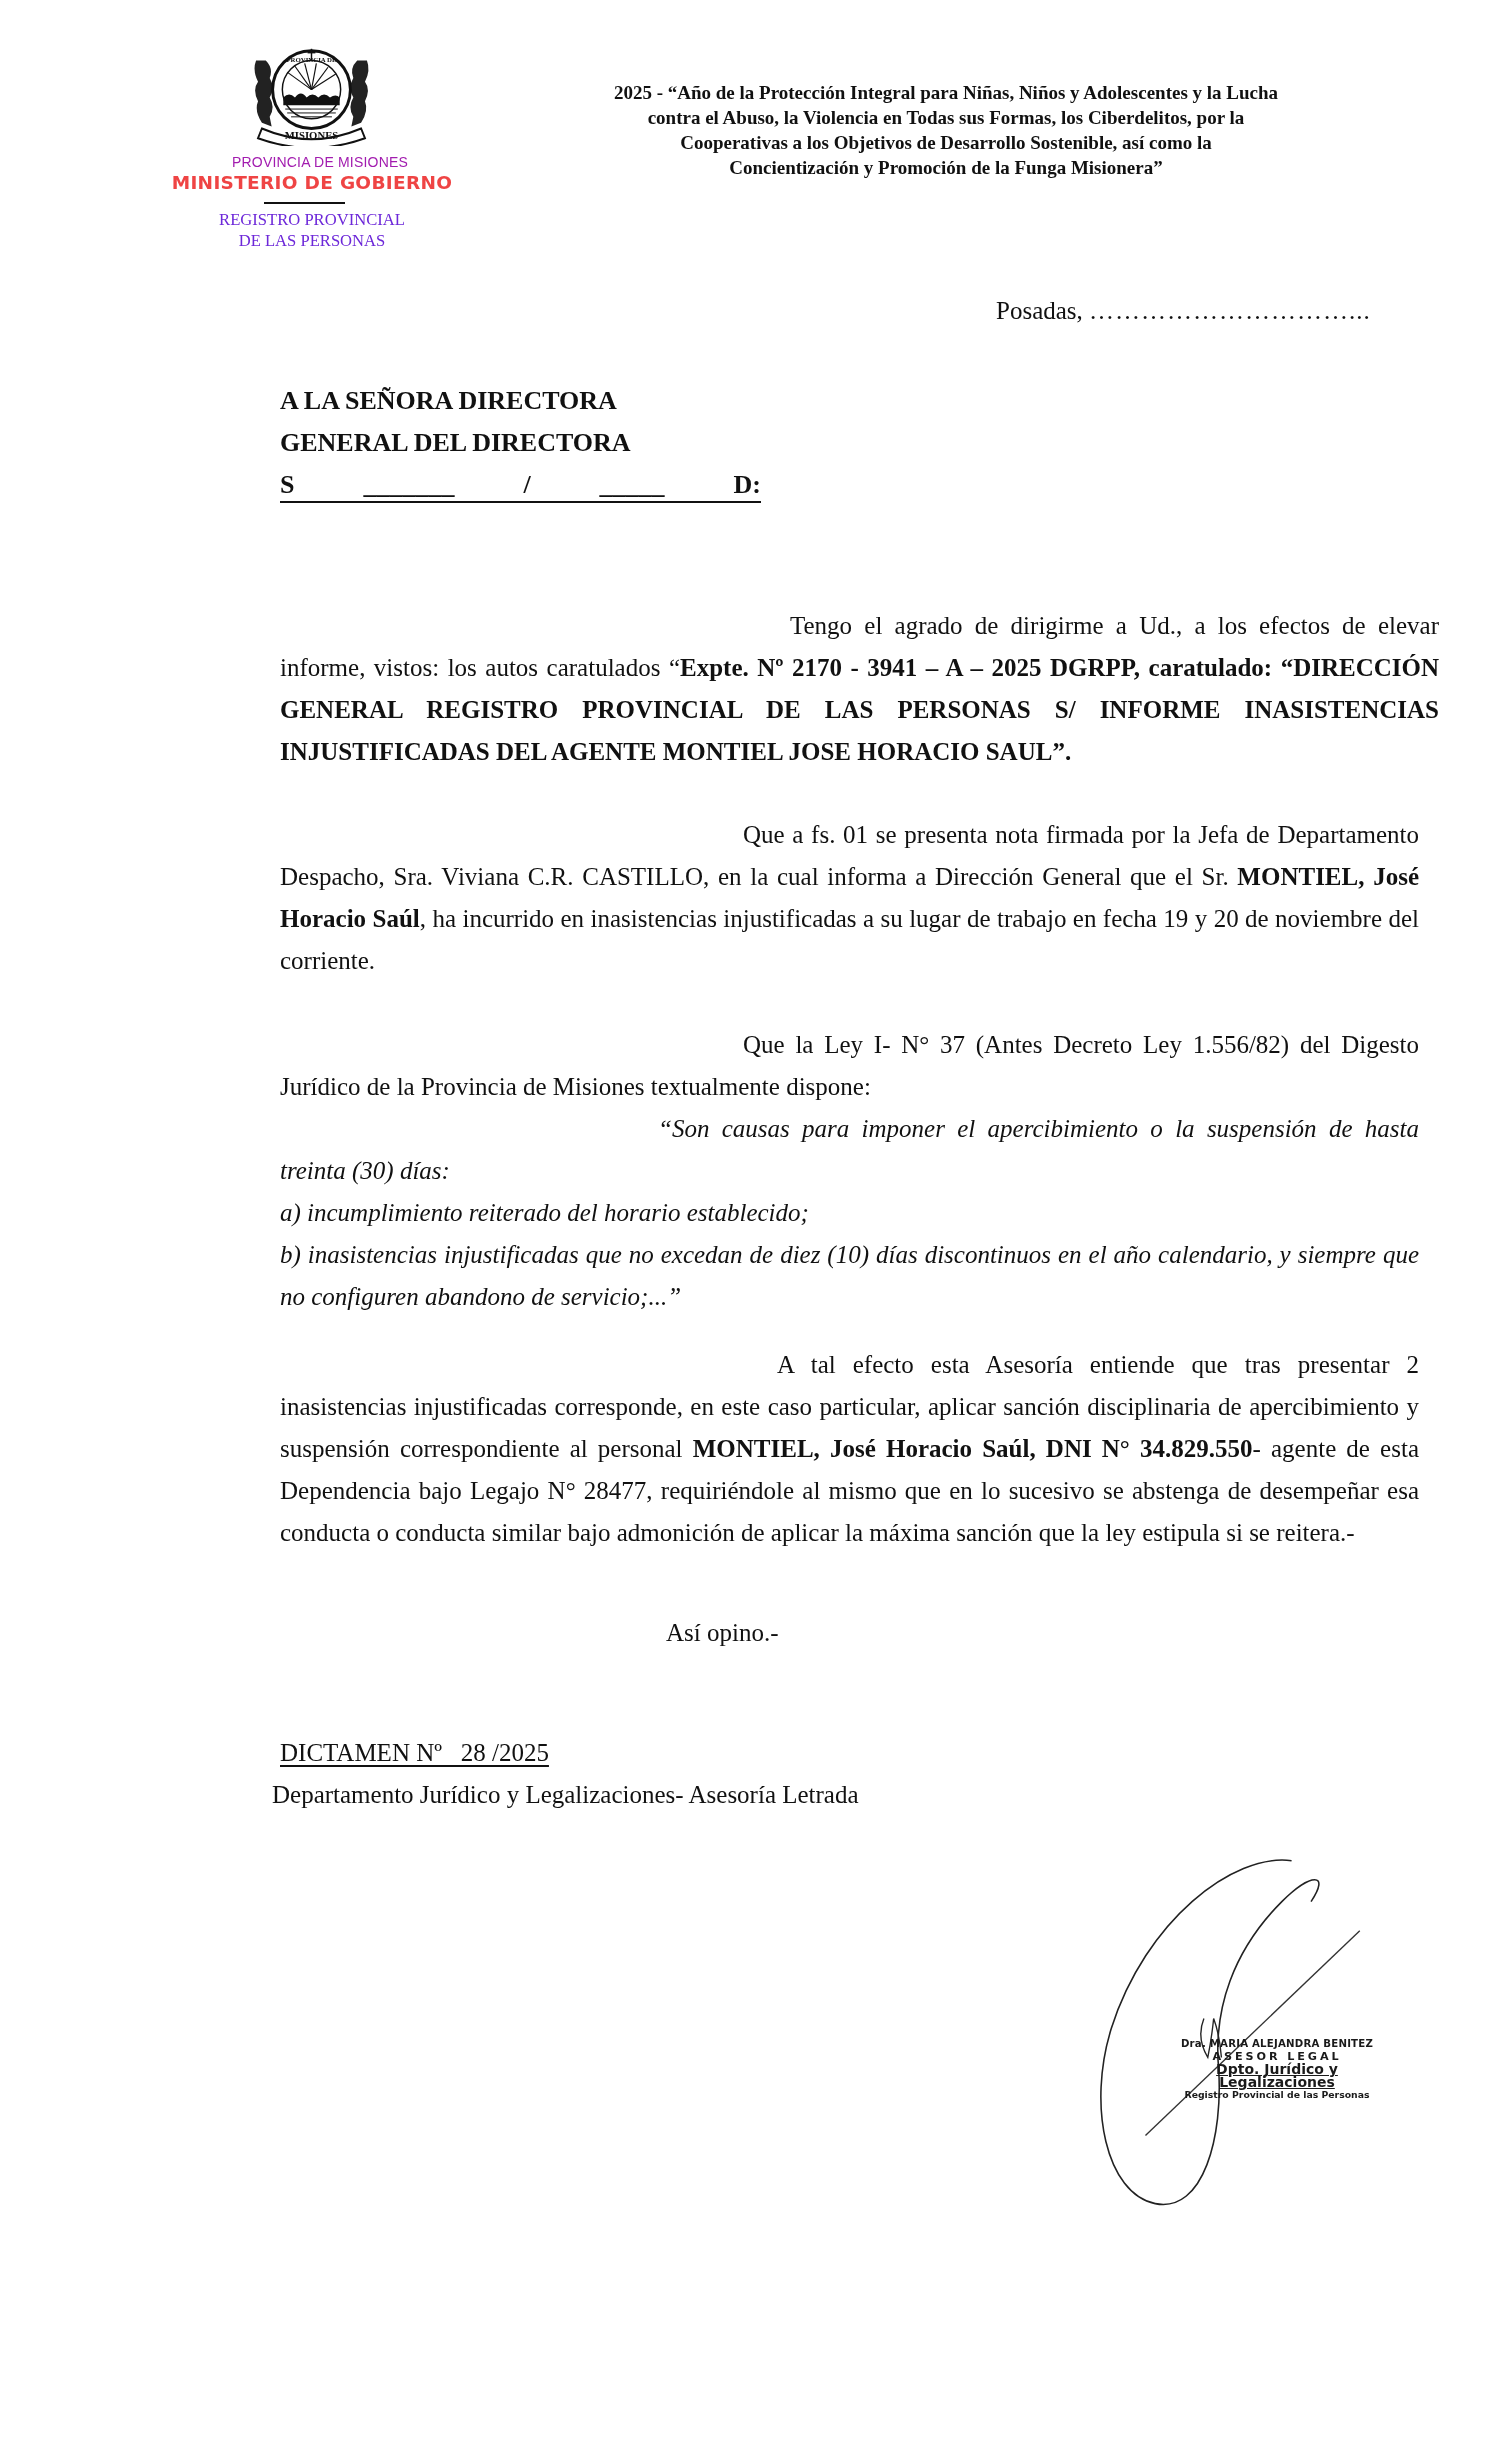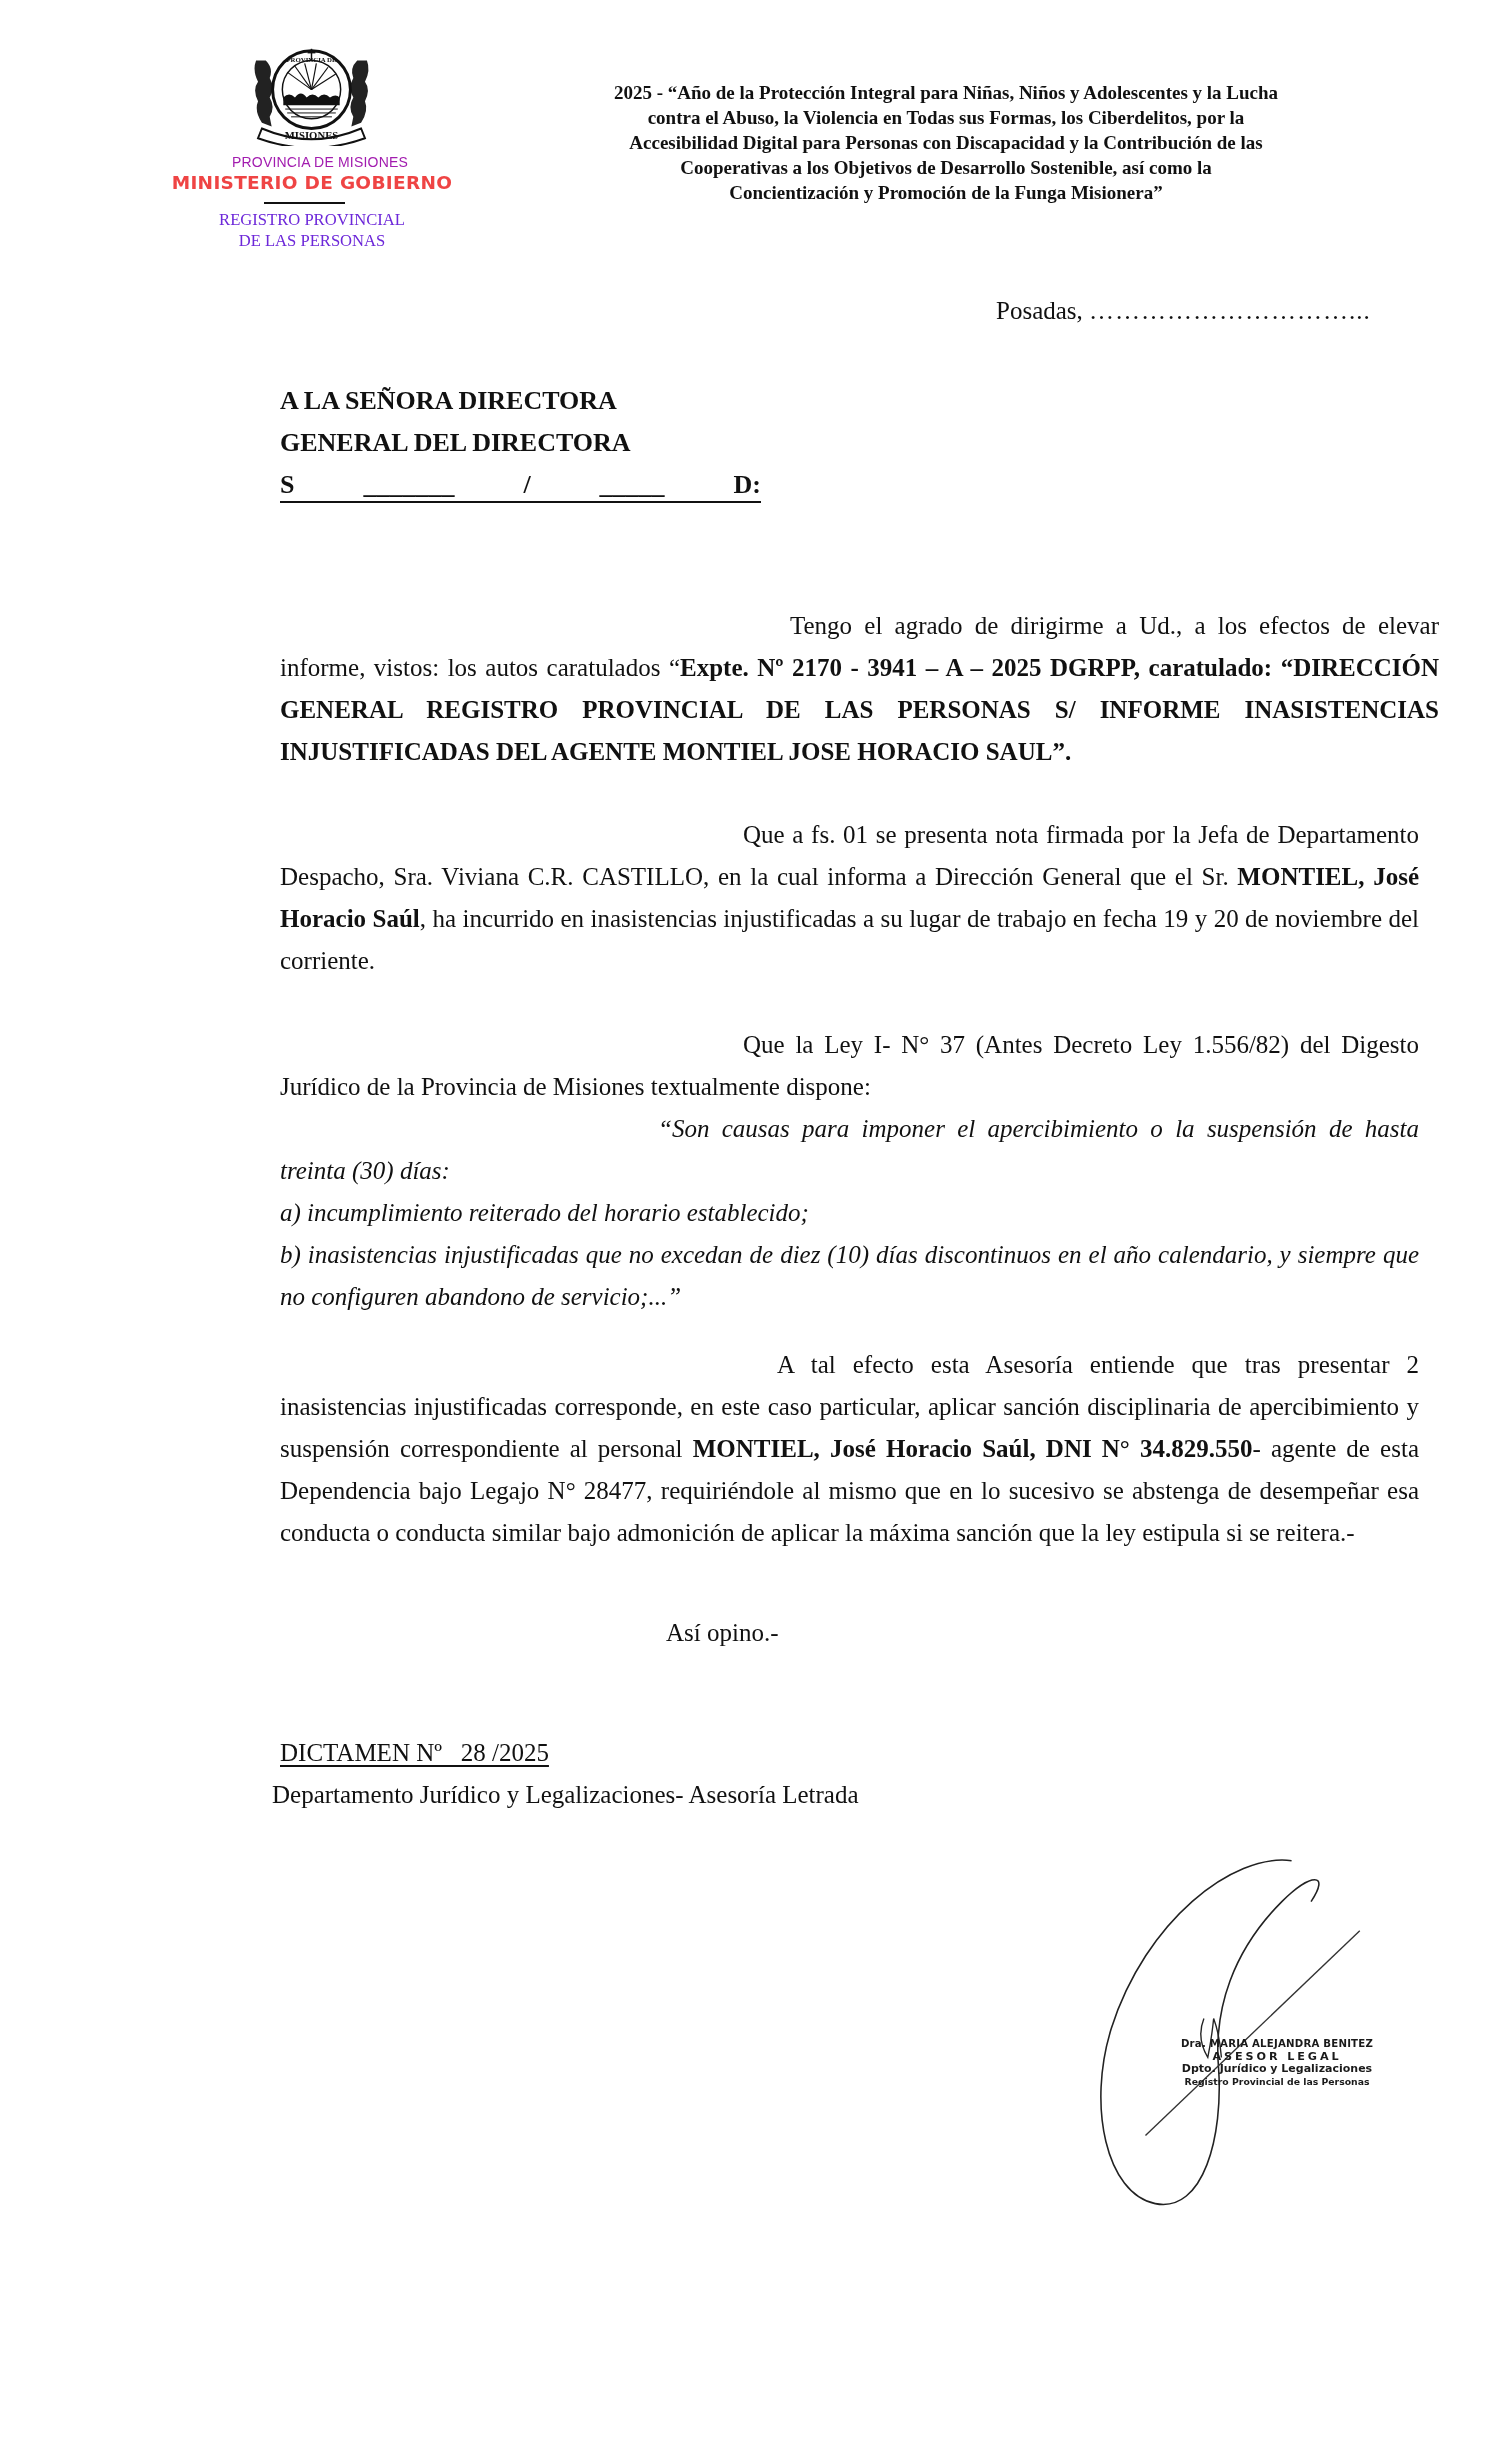--- a/index.html
+++ b/index.html
@@ -104,21 +104,21 @@
       left: 1087px; top: 1843px; width: 302px; height: 390px;
     }
     .stamp {
       position: absolute; left: 78px; top: 195px; width: 224px;
       text-align: center;
       font-family: "DejaVu Sans", "Liberation Sans", sans-serif;
       font-weight: bold; color: #1a1a1a; line-height: 12.7px;
     }
     .stamp .s1 { font-size: 10.2px; letter-spacing: 0.2px; }
     .stamp .s2 { font-size: 11.2px; letter-spacing: 2.9px; }
-    .stamp .s3 { font-size: 11px; }
+    .stamp .s3 { font-size: 14px; text-decoration: underline; }
     .stamp .s4 { font-size: 9.3px; }
   </style>
 </head>
 <body>
 
 <div class="abs logo-block">
   <svg class="crest" viewBox="0 0 130 108">
 
     <g fill="#222">
       <path d="M8 20 q-4 10 2 22 q-6 8 0 20 q-4 10 4 22 l10 4 l-2 -10 q6 -10 0 -20 q6 -10 0 -20 q4 -10 -4 -18 z"></path>
@@ -154,21 +154,20 @@
   <div class="logo-line1">PROVINCIA DE MISIONES</div>
   <div class="logo-line2">MINISTERIO DE GOBIERNO</div>
   <div class="logo-rule"></div>
   <div class="logo-line3">REGISTRO PROVINCIAL</div>
   <div class="logo-line4">DE LAS PERSONAS</div>
 </div>
 
 <div class="abs motto">
   <div>2025 - “Año de la Protección Integral para Niñas, Niños y Adolescentes y la Lucha</div>
   <div>contra el Abuso, la Violencia en Todas sus Formas, los Ciberdelitos, por la</div>
-  <div>Accesibilidad Digital para Personas con Discapacidad y la Contribución de las</div>
   <div>Cooperativas a los Objetivos de Desarrollo Sostenible, así como la</div>
   <div>Concientización y Promoción de la Funga Misionera”</div>
 </div>
 
 <div class="abs posadas">
   <span>Posadas,</span>
   <span class="dots">…………………………...</span>
 </div>
 
 <div class="abs addr">

